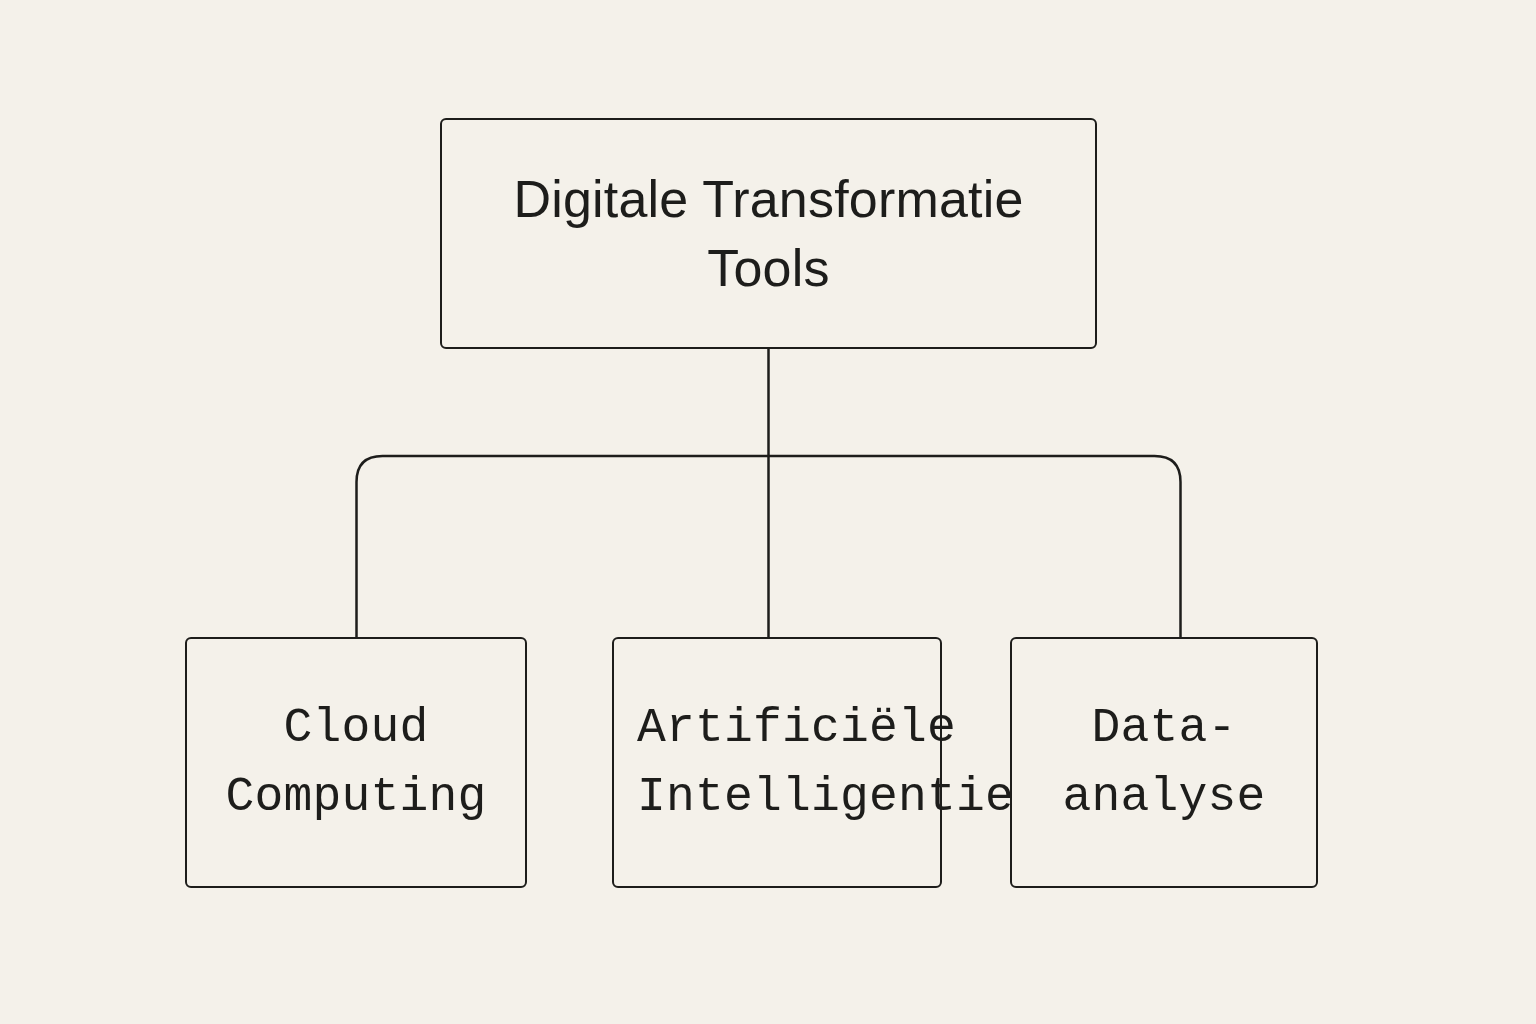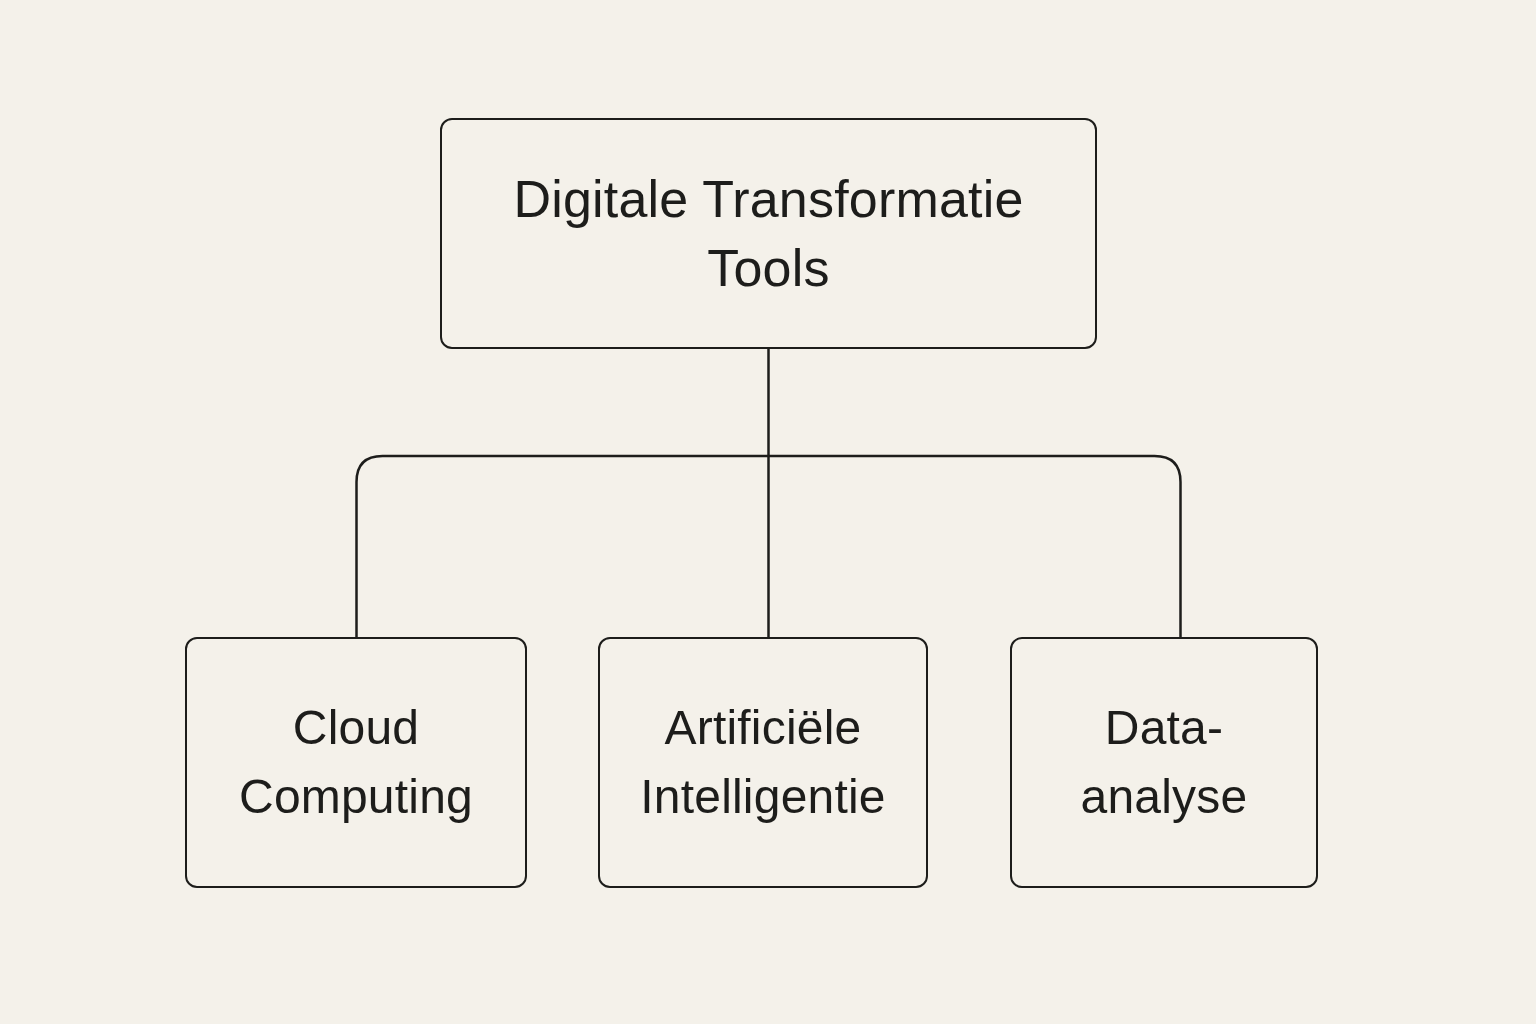--- a/index.html
+++ b/index.html
@@ -18,21 +18,21 @@
     position: absolute;
     left: 0;
     top: 0;
     width: 1536px;
     height: 1024px;
   }
   .node {
     position: absolute;
     box-sizing: border-box;
     border: 2.5px solid #1d1d1b;
-    border-radius: 12px;
+    border-radius: 6px;
     background: #f4f1ea;
     display: flex;
     align-items: center;
     justify-content: center;
     text-align: center;
     color: #1d1d1b;
     font-weight: 500;
     letter-spacing: 0.2px;
   }
   .node .label {
@@ -45,24 +45,25 @@
     height: 231px;
     font-size: 52px;
     line-height: 1.32;
   }
   .node-root .label { max-width: 600px; }
   .node-child {
     top: 637px;
     height: 251px;
     font-size: 48px;
     line-height: 1.42;
+    font-family: Liberation Mono, monospace;
   }
   .node-child .label { max-width: 280px; }
   .node-child-1 { left: 185px;  width: 342px; }
-  .node-child-2 { left: 598px;  width: 330px; }
+  .node-child-2 { left: 612px;  width: 330px; }
   .node-child-3 { left: 1010px; width: 308px; }
   .node-child-3 .label { max-width: 250px; }
 </style>
 </head>
 <body>
 
 <div class="canvas">
 
   <svg class="connectors" viewBox="0 0 1536 1024" xmlns="http://www.w3.org/2000/svg" aria-hidden="true">
 

